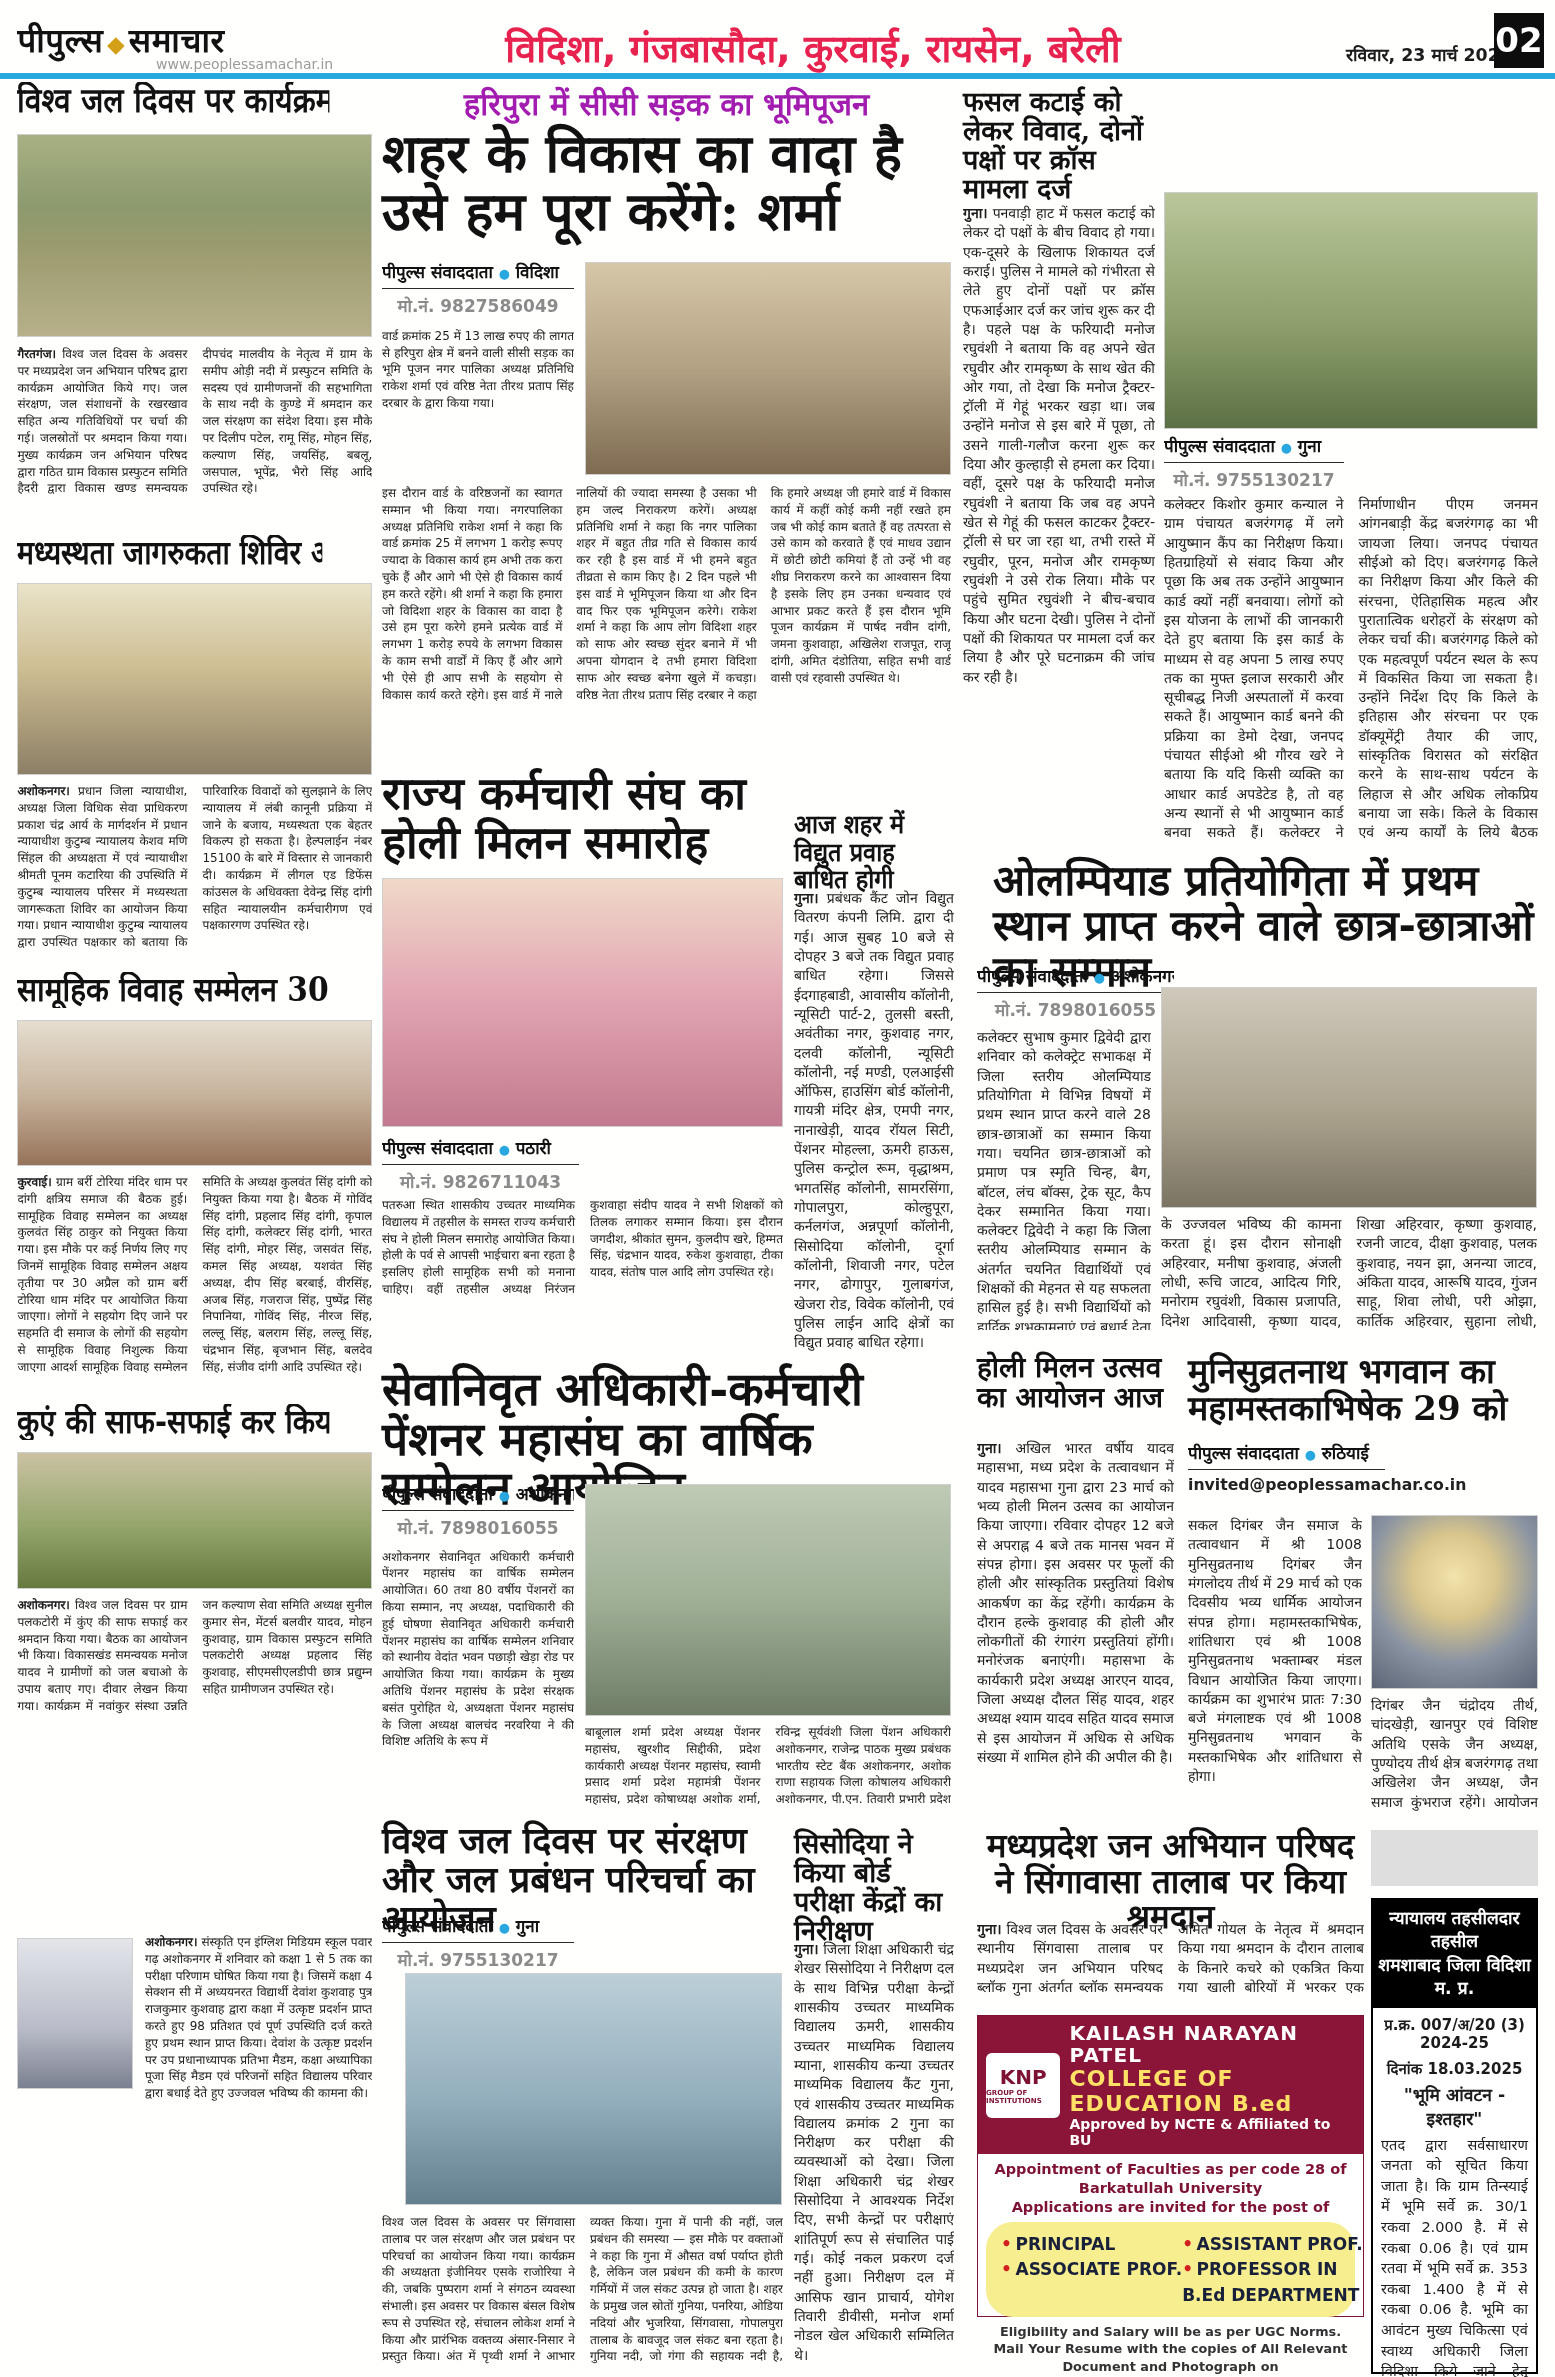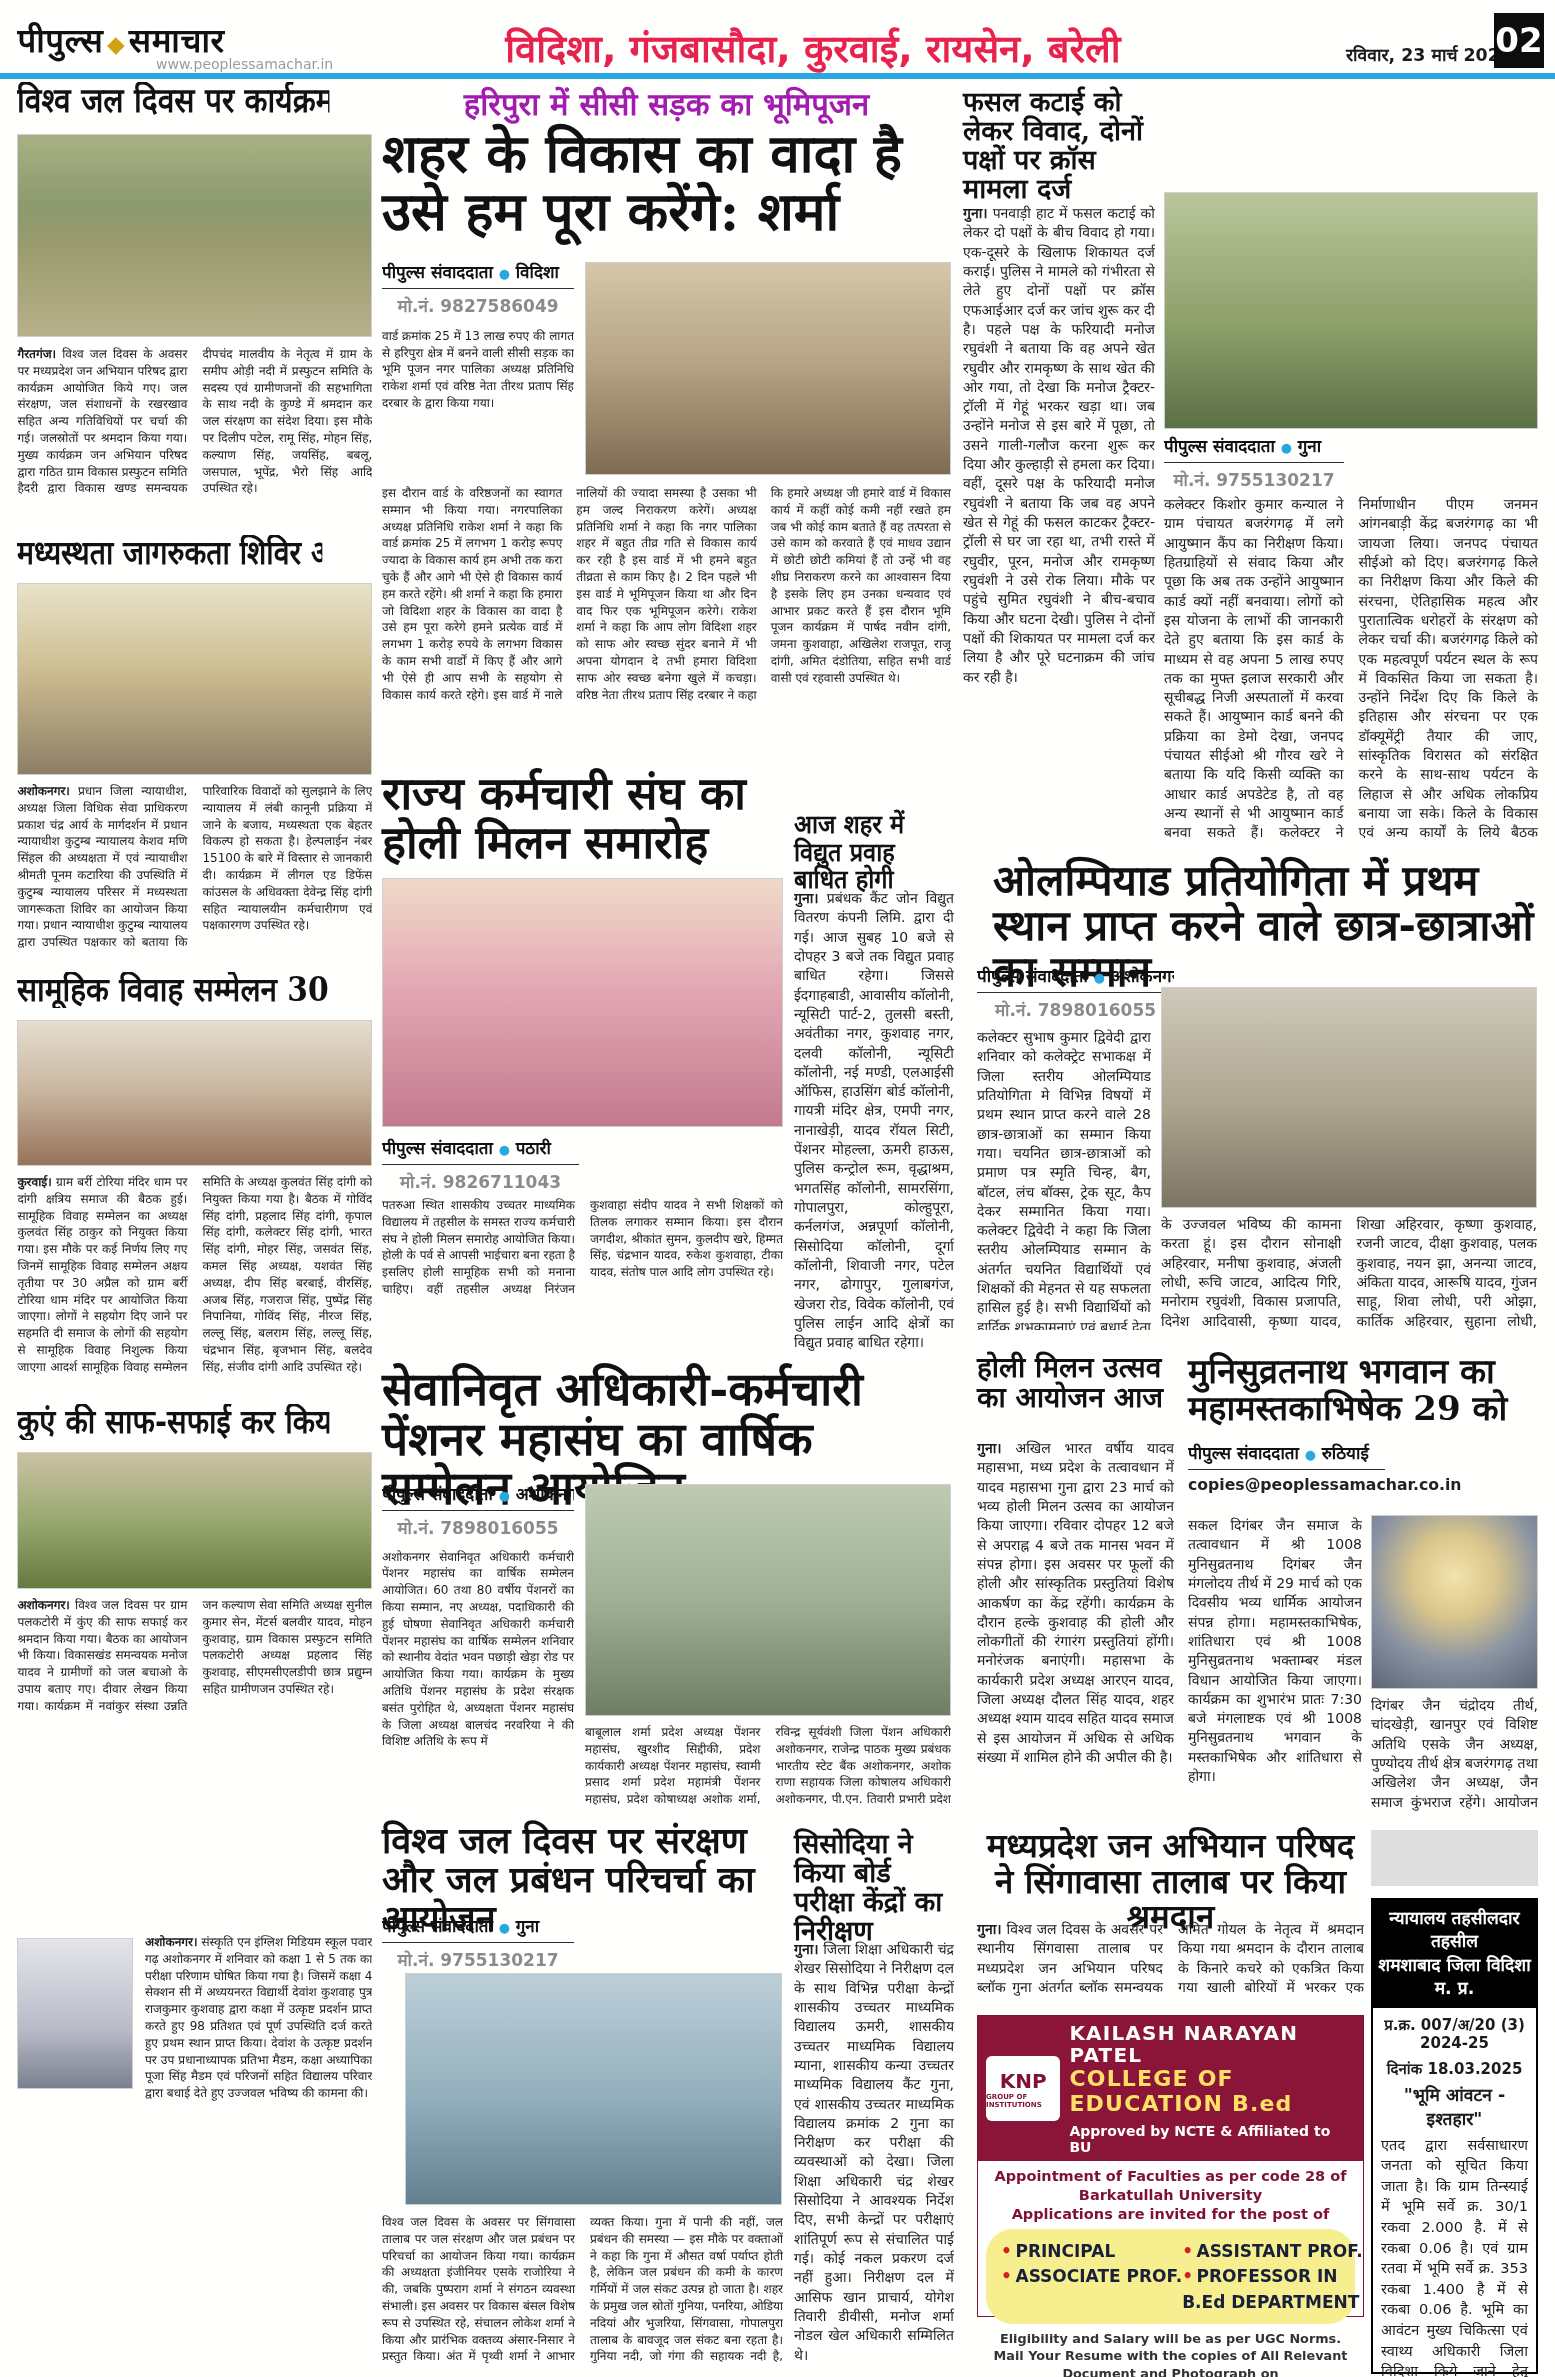--- a/index.html
+++ b/index.html
@@ -45,21 +45,21 @@
   .ph-fort{background:linear-gradient(180deg,#b9c69a 0%,#8ea06b 55%,#5c7046 100%);}
   .ph-office{background:linear-gradient(180deg,#cfc9bb 0%,#aca48f 55%,#7c7463 100%);}
   .ph-statue{background:radial-gradient(circle at 50% 35%,#f2e3ac 0%,#d9c68c 30%,#8a93a2 62%,#5c6575 100%);}
   
   .ad{border:1.7px solid #7e1233;box-sizing:border-box;background:#fff;}
   .ad-head{background:#8a1538;color:#fff;display:flex;align-items:center;padding:5.8px 8.1px;box-sizing:border-box;}
   .ad-logo{background:#fff;border-radius:5.8px;width:74px;height:65px;display:flex;flex-direction:column;
            align-items:center;justify-content:center;color:#7e1233;font-weight:bold;margin-right:9.3px;flex:0 0 auto;}
   .ad-title1{font-size:20px;font-weight:bold;letter-spacing:1.2px;line-height:1.1;}
   .ad-title2{font-size:22px;font-weight:bold;color:#ffe066;letter-spacing:1.2px;line-height:1.15;}
-  .ad-approved{font-size:14px;font-weight:bold;color:#fff;margin-top:7px;}
+  .ad-approved{font-size:14px;font-weight:bold;color:#fff;margin-top:0;}
   .ad-mid{color:#7e1233;font-weight:bold;text-align:center;font-size:14.5px;line-height:1.3;padding:5.8px 7px;}
   .ad-posts{background:#f6ee8f;border-radius:27px;margin:0 8.1px;padding:9.3px 15px;display:flex;justify-content:space-between;}
   .ad-post{font-size:17px;font-weight:bold;color:#19203a;line-height:1.5;white-space:nowrap;}
   .ad-post .bu{color:#d21f1f;margin-right:3.5px;}
   .ad-note{font-size:12.8px;font-weight:bold;color:#333;text-align:center;line-height:1.35;padding:5.8px 4.6px 4.6px;}
   
   .notice{border:2.9px solid #000;box-sizing:border-box;background:#fff;}
   .notice-head{background:#000;color:#fff;text-align:center;font-weight:bold;font-size:17.4px;line-height:1.35;padding:7px 3.5px;}
   .notice-case{font-size:15px;font-weight:bold;text-align:center;margin-top:5.8px;}
   .notice-title{font-size:17.4px;font-weight:bold;text-align:center;margin:4.6px 0;}
@@ -160,21 +160,21 @@
   <div class="abs bt sm" style="left:977px;top:1028px;width:174px;height:302px;">कलेक्टर सुभाष कुमार द्विवेदी द्वारा शनिवार को कलेक्ट्रेट सभाकक्ष में जिला स्तरीय ओलम्पियाड प्रतियोगिता मे विभिन्न विषयों में प्रथम स्थान प्राप्त करने वाले 28 छात्र-छात्राओं का सम्मान किया गया। चयनित छात्र-छात्राओं को प्रमाण पत्र स्मृति चिन्ह, बैग, बॉटल, लंच बॉक्स, ट्रेक सूट, कैप देकर सम्मानित किया गया। कलेक्टर द्विवेदी ने कहा कि जिला स्तरीय ओलम्पियाड सम्मान के अंतर्गत चयनित विद्यार्थियों एवं शिक्षकों की मेहनत से यह सफलता हासिल हुई है। सभी विद्यार्थियों को हार्दिक शुभकामनाएं एवं बधाई देता हूं। साथ ही बच्चों</div>
   <div class="abs ph ph-office" style="left:1161px;top:987px;width:376px;height:221px;"></div>
   <div class="abs bt c2 sm" style="left:1161px;top:1215px;width:376px;height:116px;">के उज्जवल भविष्य की कामना करता हूं। इस दौरान सोनाक्षी अहिरवार, मनीषा कुशवाह, अंजली लोधी, रूचि जाटव, आदित्य गिरि, मनोराम रघुवंशी, विकास प्रजापति, दिनेश आदिवासी, कृष्णा यादव, शिखा अहिरवार, कृष्णा कुशवाह, रजनी जाटव, दीक्षा कुशवाह, पलक कुशवाह, नयन झा, अनन्या जाटव, अंकिता यादव, आरूषि यादव, गुंजन साहू, शिवा लोधी, परी ओझा, कार्तिक अहिरवार, सुहाना लोधी, प्रार्थन अहिरवार, अक्षांस अहिरवार, संध्या कुशवाह, अरिंद्र यादव तथा वैष्णवी को उनके शिक्षकों तथा अभिभावकों के साथ सम्मानित किया गया। कार्यक्रम में प्रभारी मुख्य कार्यपालन अधिकारी जिला पंचायत एन.एस. नरवरिया, जिला शिक्षा अधिकारी नीरज शुक्ला, डीपीसी राहुल शर्मा, एपीसी बलवीर सिंह बुन्देला, चयनित छात्र-छात्राएं आदि मौजूद थे।</div>
 
   <div class="abs hl" style="left:977px;top:1353px;width:197px;font-size:28px;">होली मिलन उत्सव का आयोजन आज</div>
   <div class="abs bt sm" style="left:977px;top:1439px;width:197px;height:377px;"><span class="dl">गुना।</span> <span>अखिल भारत वर्षीय यादव महासभा, मध्य प्रदेश के तत्वावधान में यादव महासभा गुना द्वारा 23 मार्च को भव्य होली मिलन उत्सव का आयोजन किया जाएगा। रविवार दोपहर 12 बजे से अपराह्न 4 बजे तक मानस भवन में संपन्न होगा। इस अवसर पर फूलों की होली और सांस्कृतिक प्रस्तुतियां विशेष आकर्षण का केंद्र रहेंगी। कार्यक्रम के दौरान हल्के कुशवाह की होली और लोकगीतों की रंगारंग प्रस्तुतियां होंगी। मनोरंजक बनाएंगी। महासभा के कार्यकारी प्रदेश अध्यक्ष आरएन यादव, जिला अध्यक्ष दौलत सिंह यादव, शहर अध्यक्ष श्याम यादव सहित यादव समाज से इस आयोजन में अधिक से अधिक संख्या में शामिल होने की अपील की है।</span></div>
 
   <div class="abs hl" style="left:1188px;top:1353px;width:350px;font-size:34px;">मुनिसुव्रतनाथ भगवान का महामस्तकाभिषेक 29 को</div>
   <div class="abs" style="left:1188px;top:1441px;width:197px;">
     <div class="byl"><span>पीपुल्स संवाददाता</span><span class="dot">●</span><span>रुठियाई</span></div>
-    <div class="email">copies@peoplessamachar.co.in</div>
+    <div class="email">invited@peoplessamachar.co.in</div>
   </div>
   <div class="abs bt sm" style="left:1188px;top:1516px;width:174px;height:297px;">सकल दिगंबर जैन समाज के तत्वावधान में श्री 1008 मुनिसुव्रतनाथ दिगंबर जैन मंगलोदय तीर्थ में 29 मार्च को एक दिवसीय भव्य धार्मिक आयोजन संपन्न होगा। महामस्तकाभिषेक, शांतिधारा एवं श्री 1008 मुनिसुव्रतनाथ भक्ताम्बर मंडल विधान आयोजित किया जाएगा। कार्यक्रम का शुभारंभ प्रातः 7:30 बजे मंगलाष्टक एवं श्री 1008 मुनिसुव्रतनाथ भगवान के मस्तकाभिषेक और शांतिधारा से होगा।</div>
   <div class="abs ph ph-statue" style="left:1371px;top:1515px;width:167px;height:174px;"></div>
   <div class="abs bt sm" style="left:1371px;top:1696px;width:167px;height:117px;">दिगंबर जैन चंद्रोदय तीर्थ, चांदखेड़ी, खानपुर एवं विशिष्ट अतिथि एसके जैन अध्यक्ष, पुण्योदय तीर्थ क्षेत्र बजरंगगढ़ तथा अखिलेश जैन अध्यक्ष, जैन समाज कुंभराज रहेंगे। आयोजन जैन समाज रुठियाई एवं आदिनाथ दिगंबर जैन ट्रस्ट द्वारा किया जा रहा है।</div>
 
   <div class="abs hl" style="left:977px;top:1828px;width:387px;font-size:33px;text-align:center;">मध्यप्रदेश जन अभियान परिषद ने सिंगावासा तालाब पर किया श्रमदान</div>
   <div class="abs bt c2 sm" style="left:977px;top:1920px;width:387px;height:87px;"><span class="dl">गुना।</span> <span>विश्व जल दिवस के अवसर पर स्थानीय सिंगवासा तालाब पर मध्यप्रदेश जन अभियान परिषद ब्लॉक गुना अंतर्गत ब्लॉक समन्वयक अमित गोयल के नेतृत्व में श्रमदान किया गया श्रमदान के दौरान तालाब के किनारे कचरे को एकत्रित किया गया खाली बोरियों में भरकर एक जगह किया गया। तालाब पर आने वाले लोगों से आग्रह भी किया गया है की आप अपशिष्ट पदार्थ निर्धारित कचरे दान में ही डाले इस अवसर पर सामाजिक संस्था परामर्शदाता तथा मुख्यमंत्री सामुदायिक नेतृत्व विकास पाठ्यक्रम के छात्रों के सहयोग से श्रमदान कर 30 कट्टे कचरा किनारे से हटाया गया तथा सभी ने जल संरक्षण की शपथ भी ली।</span></div>
 
   <div class="abs ad" style="left:977px;top:2015px;width:387px;height:302px;">
     <div class="ad-head">

